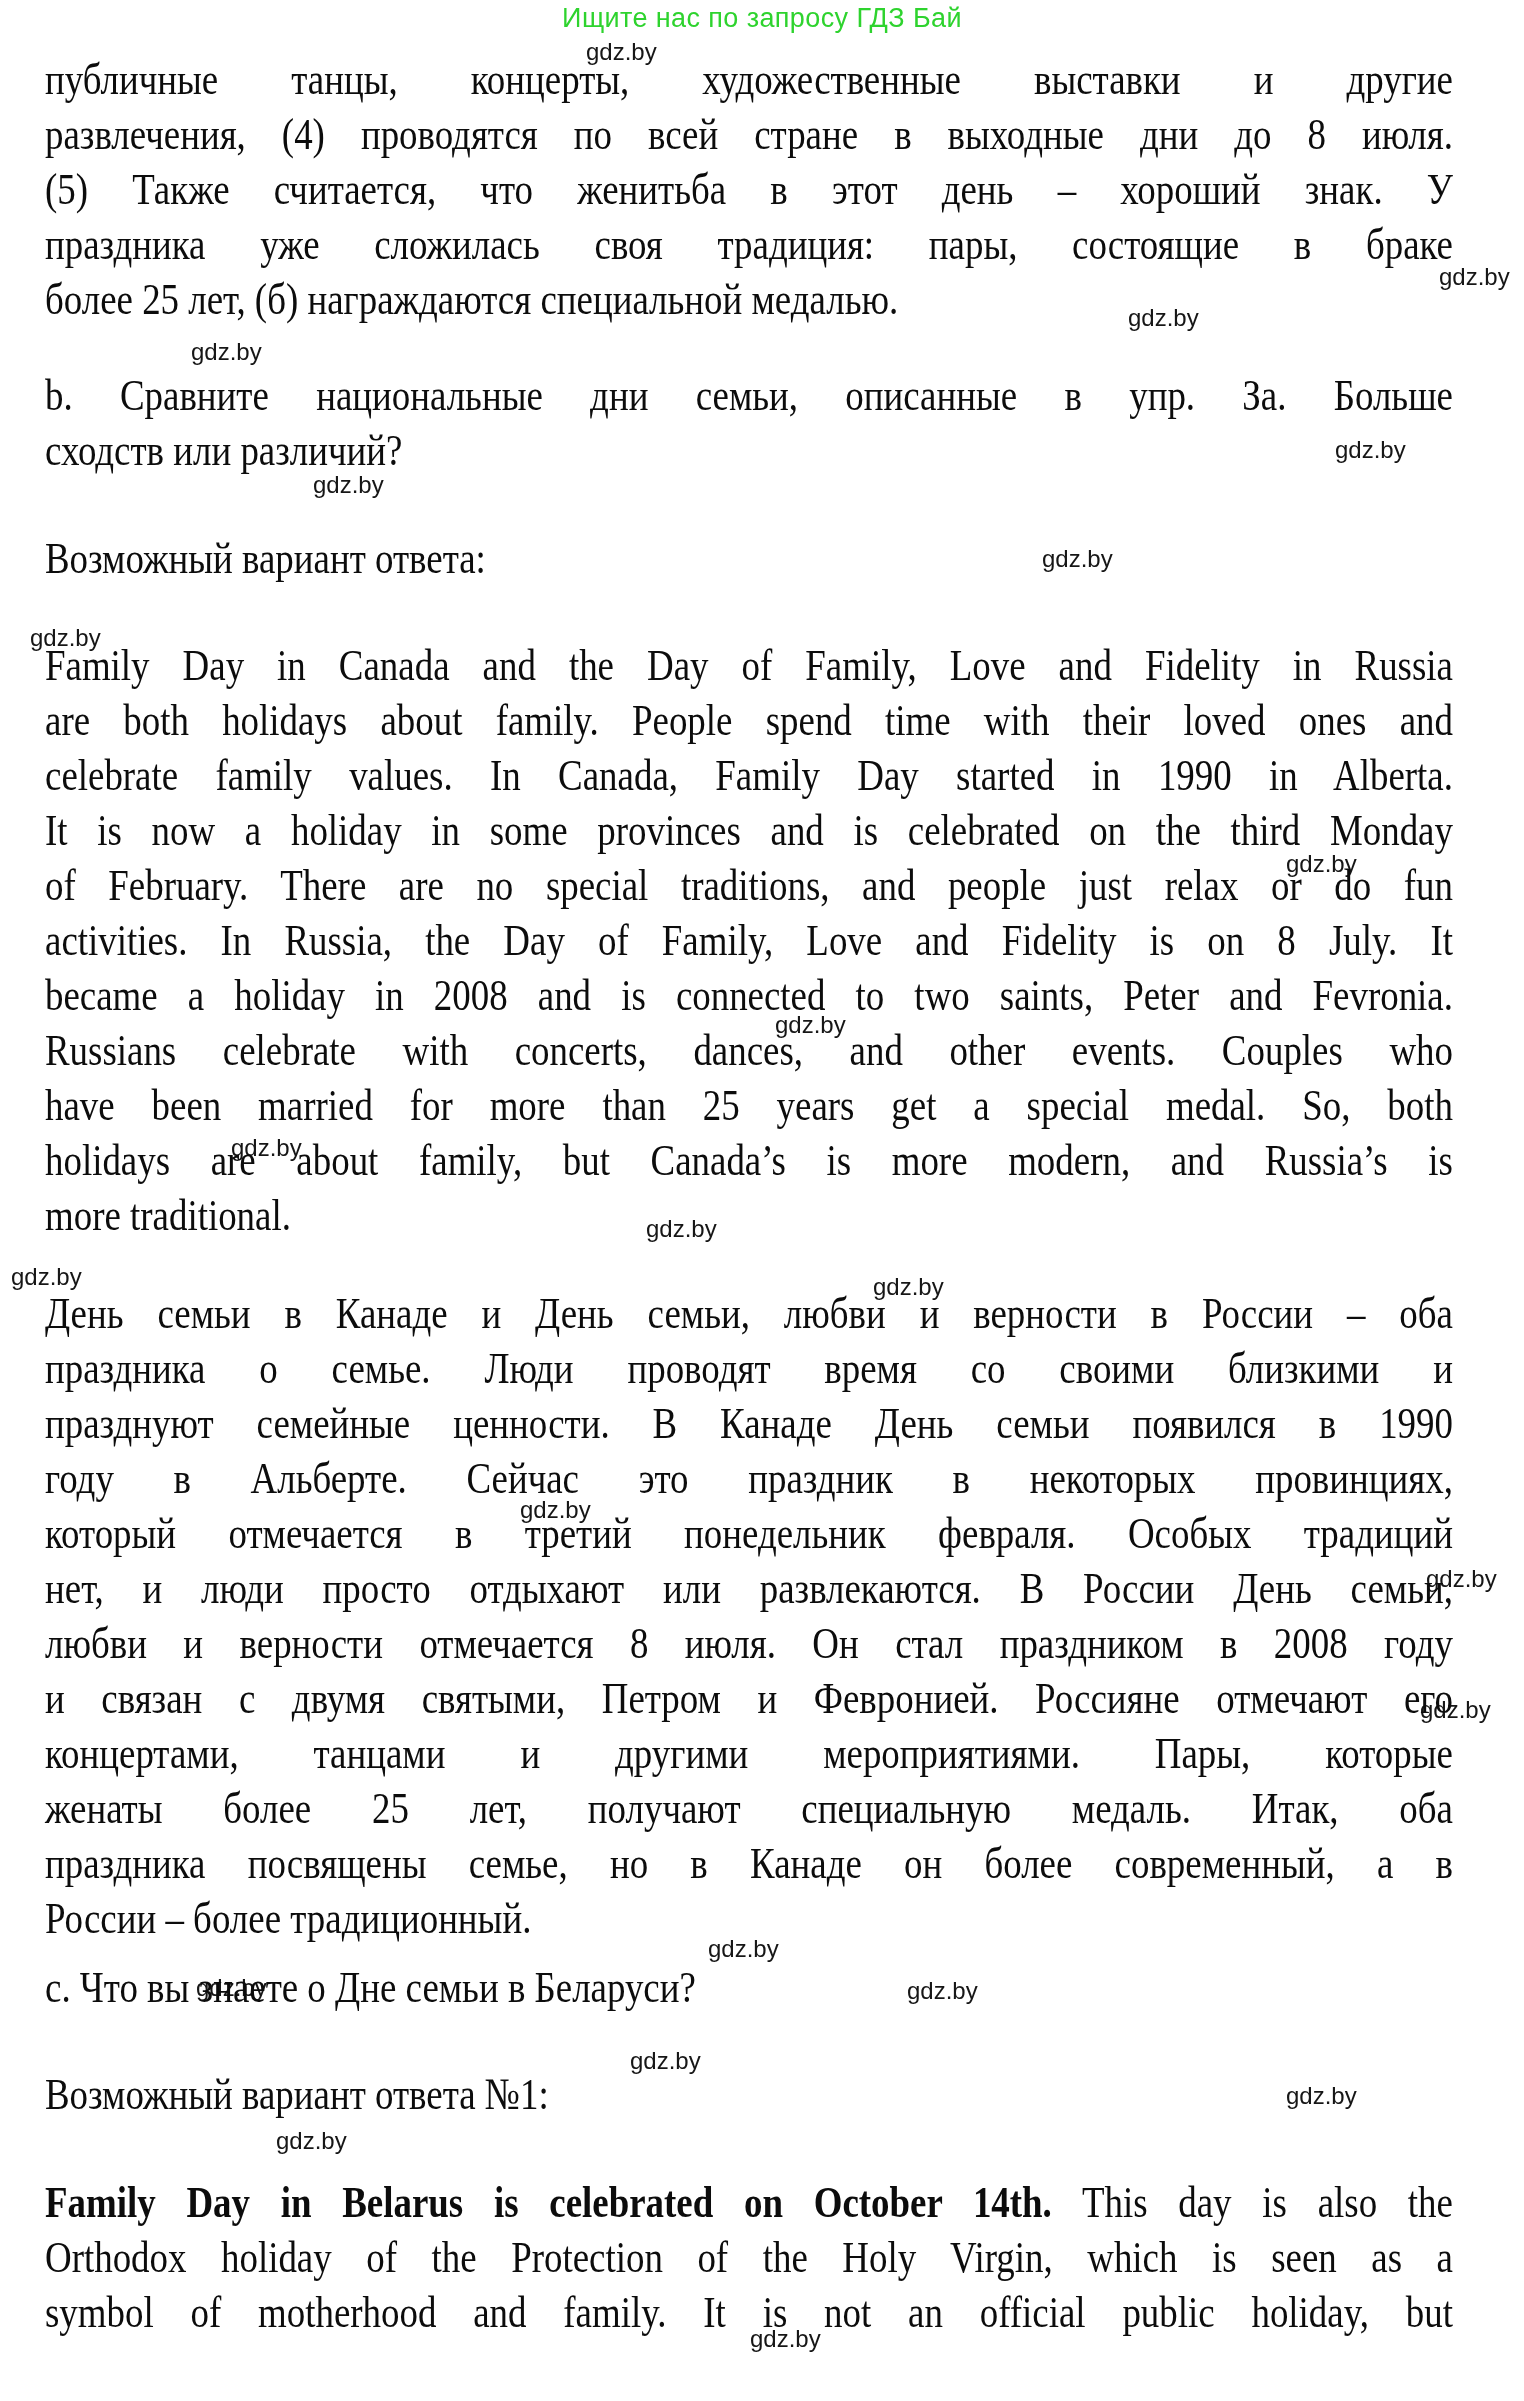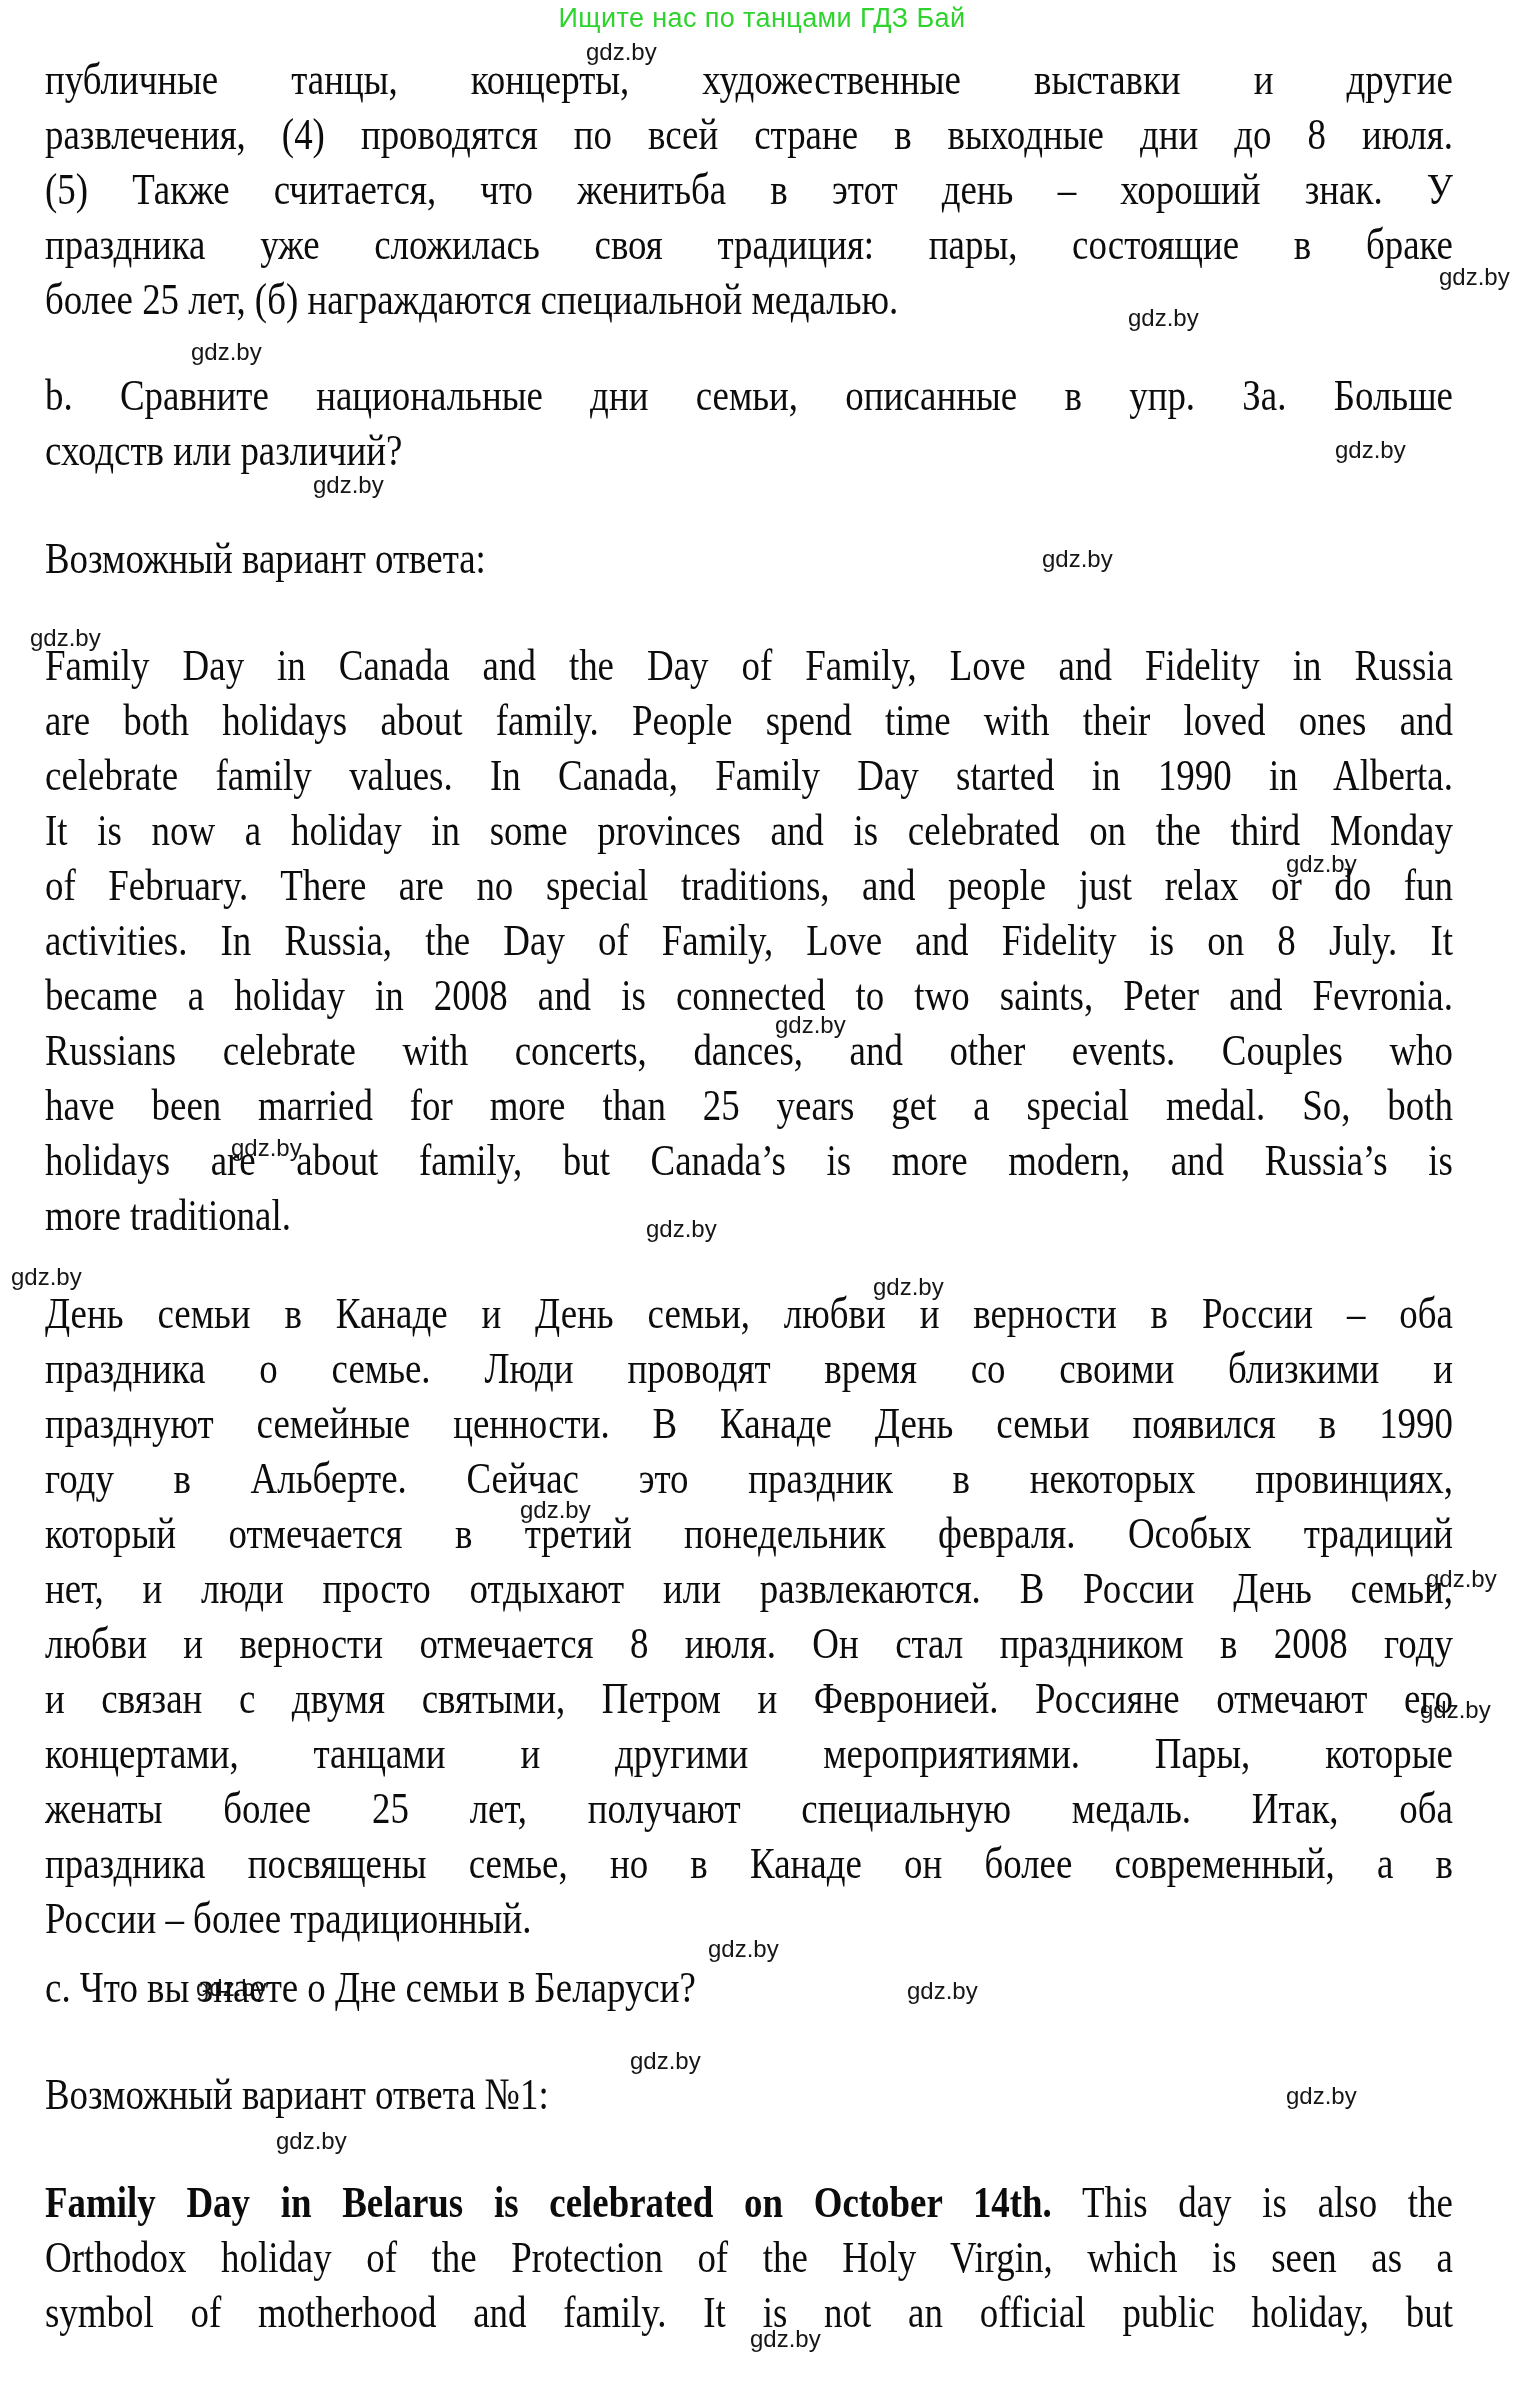--- a/index.html
+++ b/index.html
@@ -44,21 +44,21 @@
     position:absolute;left:579px;top:2364px;
     font-family:"Liberation Sans",sans-serif;
     font-size:27px;letter-spacing:-0.2px;
     white-space:nowrap;
     margin-top:43px;
   }
 </style>
 </head>
 <body>
 
-<div class="banner" style="color:#2ed32e;">Ищите нас по танцами ГДЗ Бай</div>
+<div class="banner" style="color:#2ed32e;">Ищите нас по запросу ГДЗ Бай</div>
 
 <span class="wm" style="left:586px;top:38px;">gdz.by</span>
 <span class="wm" style="left:1439px;top:263px;">gdz.by</span>
 <span class="wm" style="left:1128px;top:304px;">gdz.by</span>
 <span class="wm" style="left:191px;top:338px;">gdz.by</span>
 <span class="wm" style="left:1335px;top:436px;">gdz.by</span>
 <span class="wm" style="left:313px;top:471px;">gdz.by</span>
 <span class="wm" style="left:1042px;top:545px;">gdz.by</span>
 <span class="wm" style="left:30px;top:624px;">gdz.by</span>
 <span class="wm" style="left:1286px;top:850px;">gdz.by</span>

